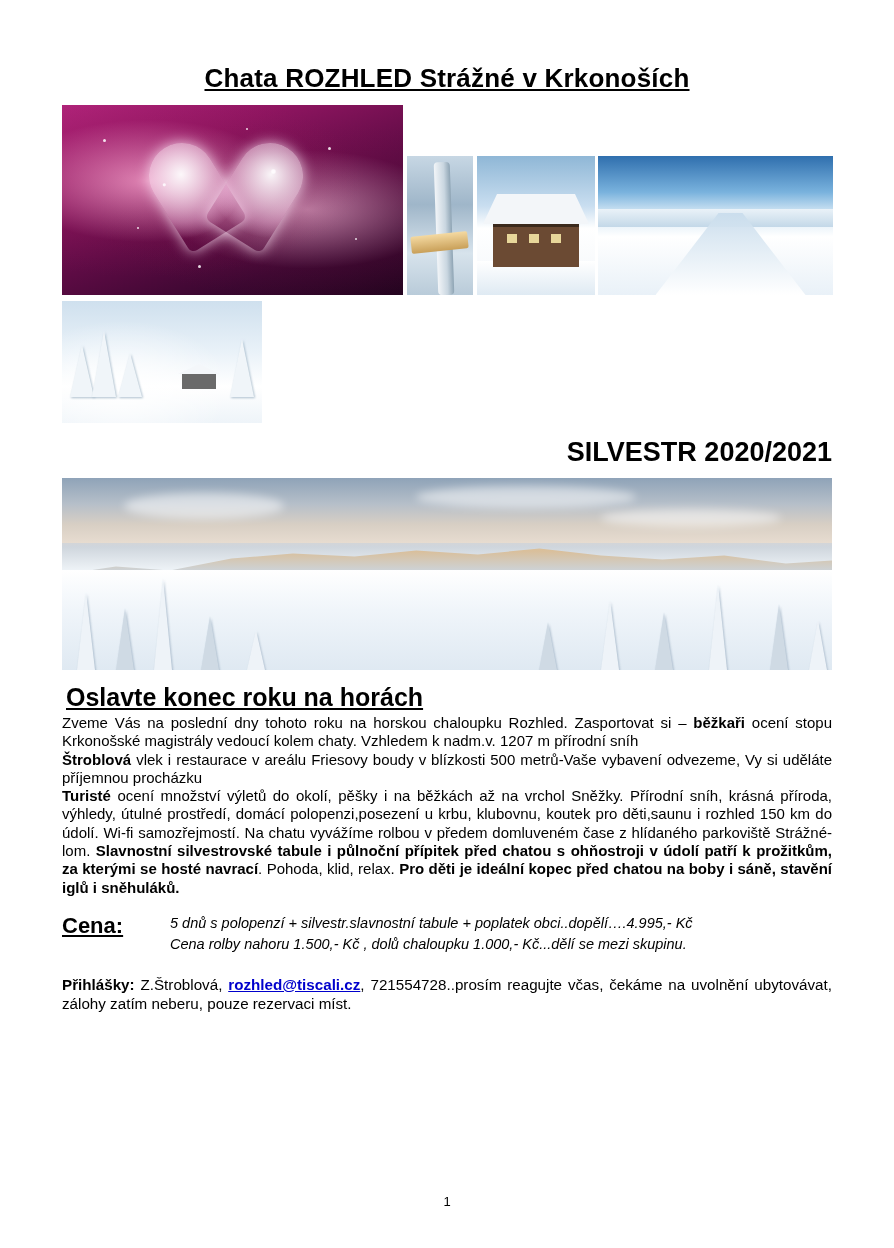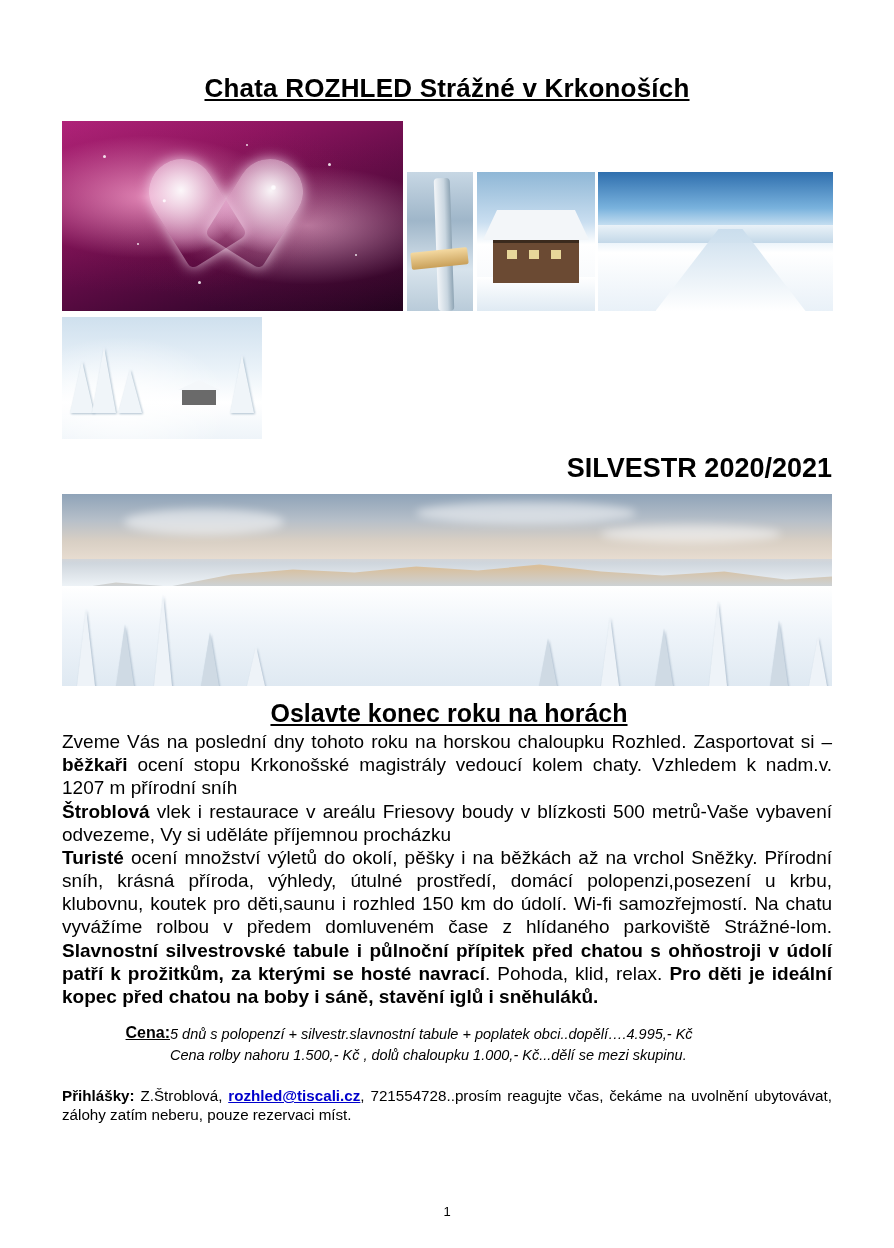--- a/index.html
+++ b/index.html
@@ -22,21 +22,21 @@
     box-sizing: border-box;
     padding: 0 62px;
   }
 
   
   .doc-title {
     text-align: center;
     font-size: 26px;
     font-weight: bold;
     text-decoration: underline;
-    margin: 17px;
+    margin: 7px;
     padding-top: 56px;
     letter-spacing: 0.2px;
   }
   .doc-subtitle {
     text-align: center;
     font-size: 20px;
     margin: 4px 0 0 0;
     font-weight: normal;
   }
 
@@ -254,43 +254,41 @@
   .pano-tree.dark {
     border-bottom-color: #cfdae4;
   }
 
   
   .section-title {
     font-size: 25px;
     font-weight: bold;
     text-decoration: underline;
     margin: 13px 0 2px 4px;
-    text-align: center;
   }
   p.body {
-    font-size: 19px;
+    font-size: 15px;
     line-height: 1.22;
     margin: 0;
     text-align: justify;
   }
   p.body + p.body { margin-top: 0; }
   .b { font-weight: bold; }
 
   .price-block {
     margin-top: 16px;
     display: flex;
     align-items: flex-start;
   }
   .price-label {
-    font-size: 16px;
+    font-size: 22px;
     font-weight: bold;
     text-decoration: underline;
     width: 108px;
     flex: 0 0 108px;
-    text-align: right;
   }
   .price-lines {
     font-size: 14.5px;
     line-height: 1.45;
     font-style: italic;
   }
 
   .signup {
     margin-top: 20px;
     font-size: 15.2px;

